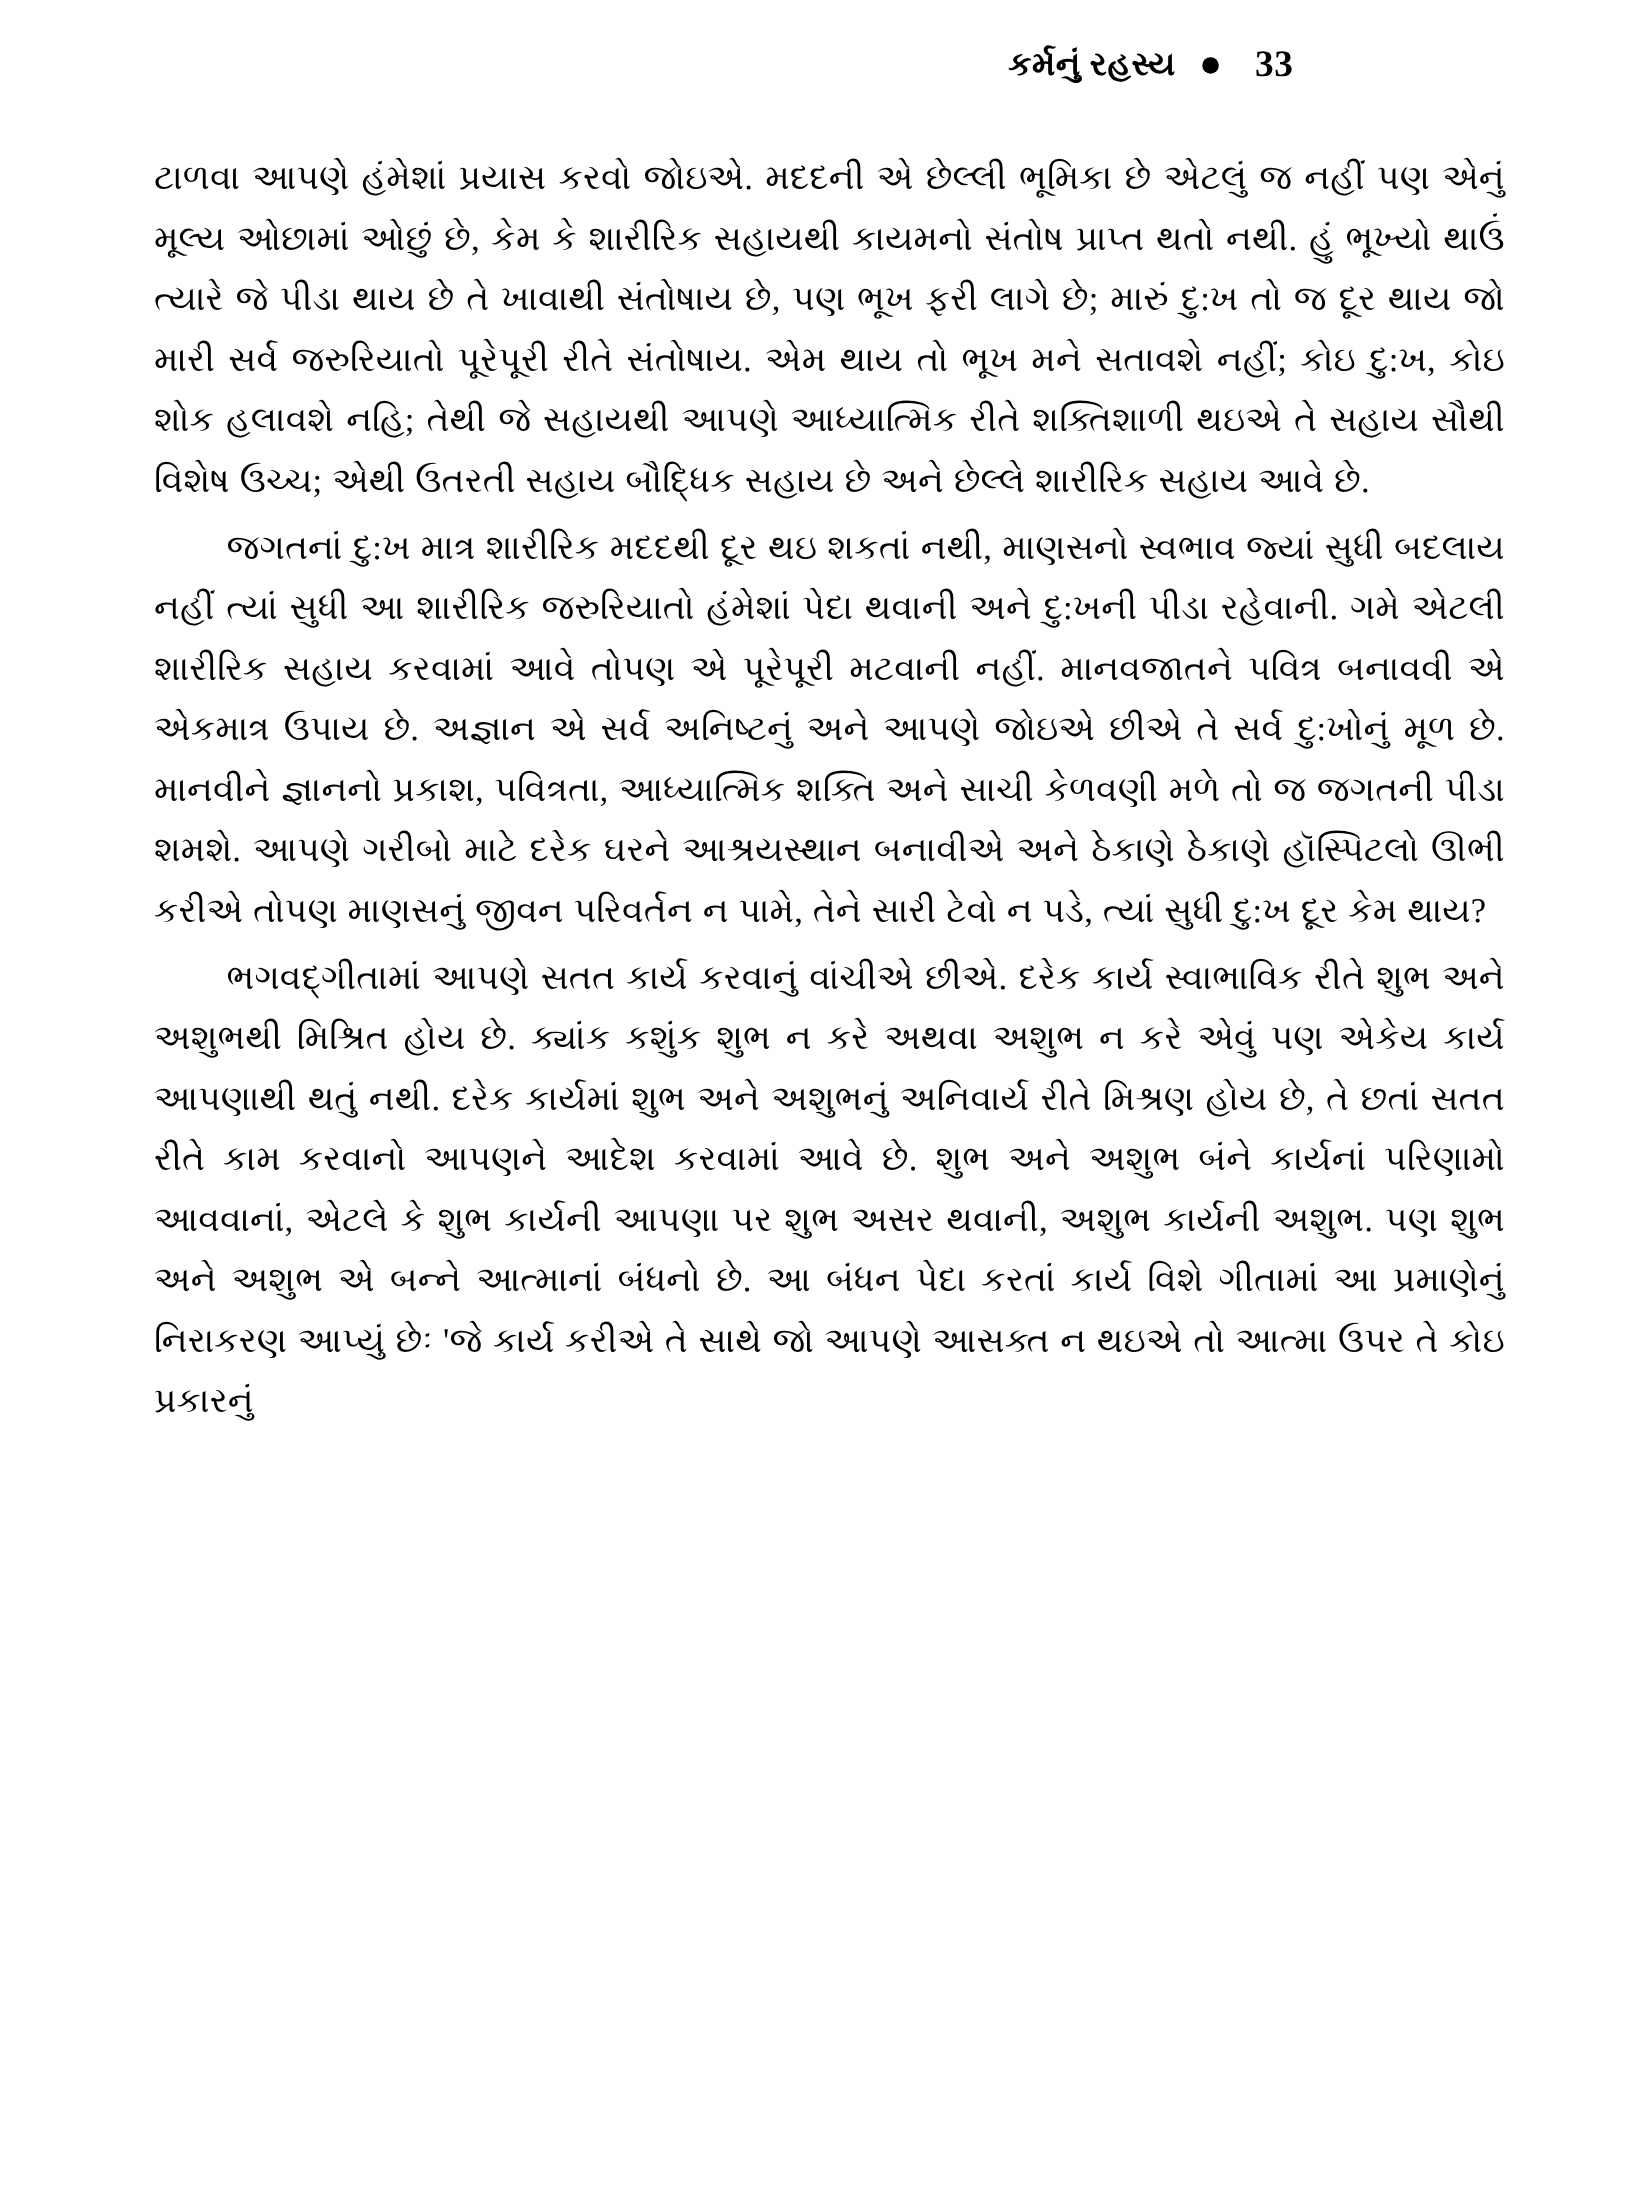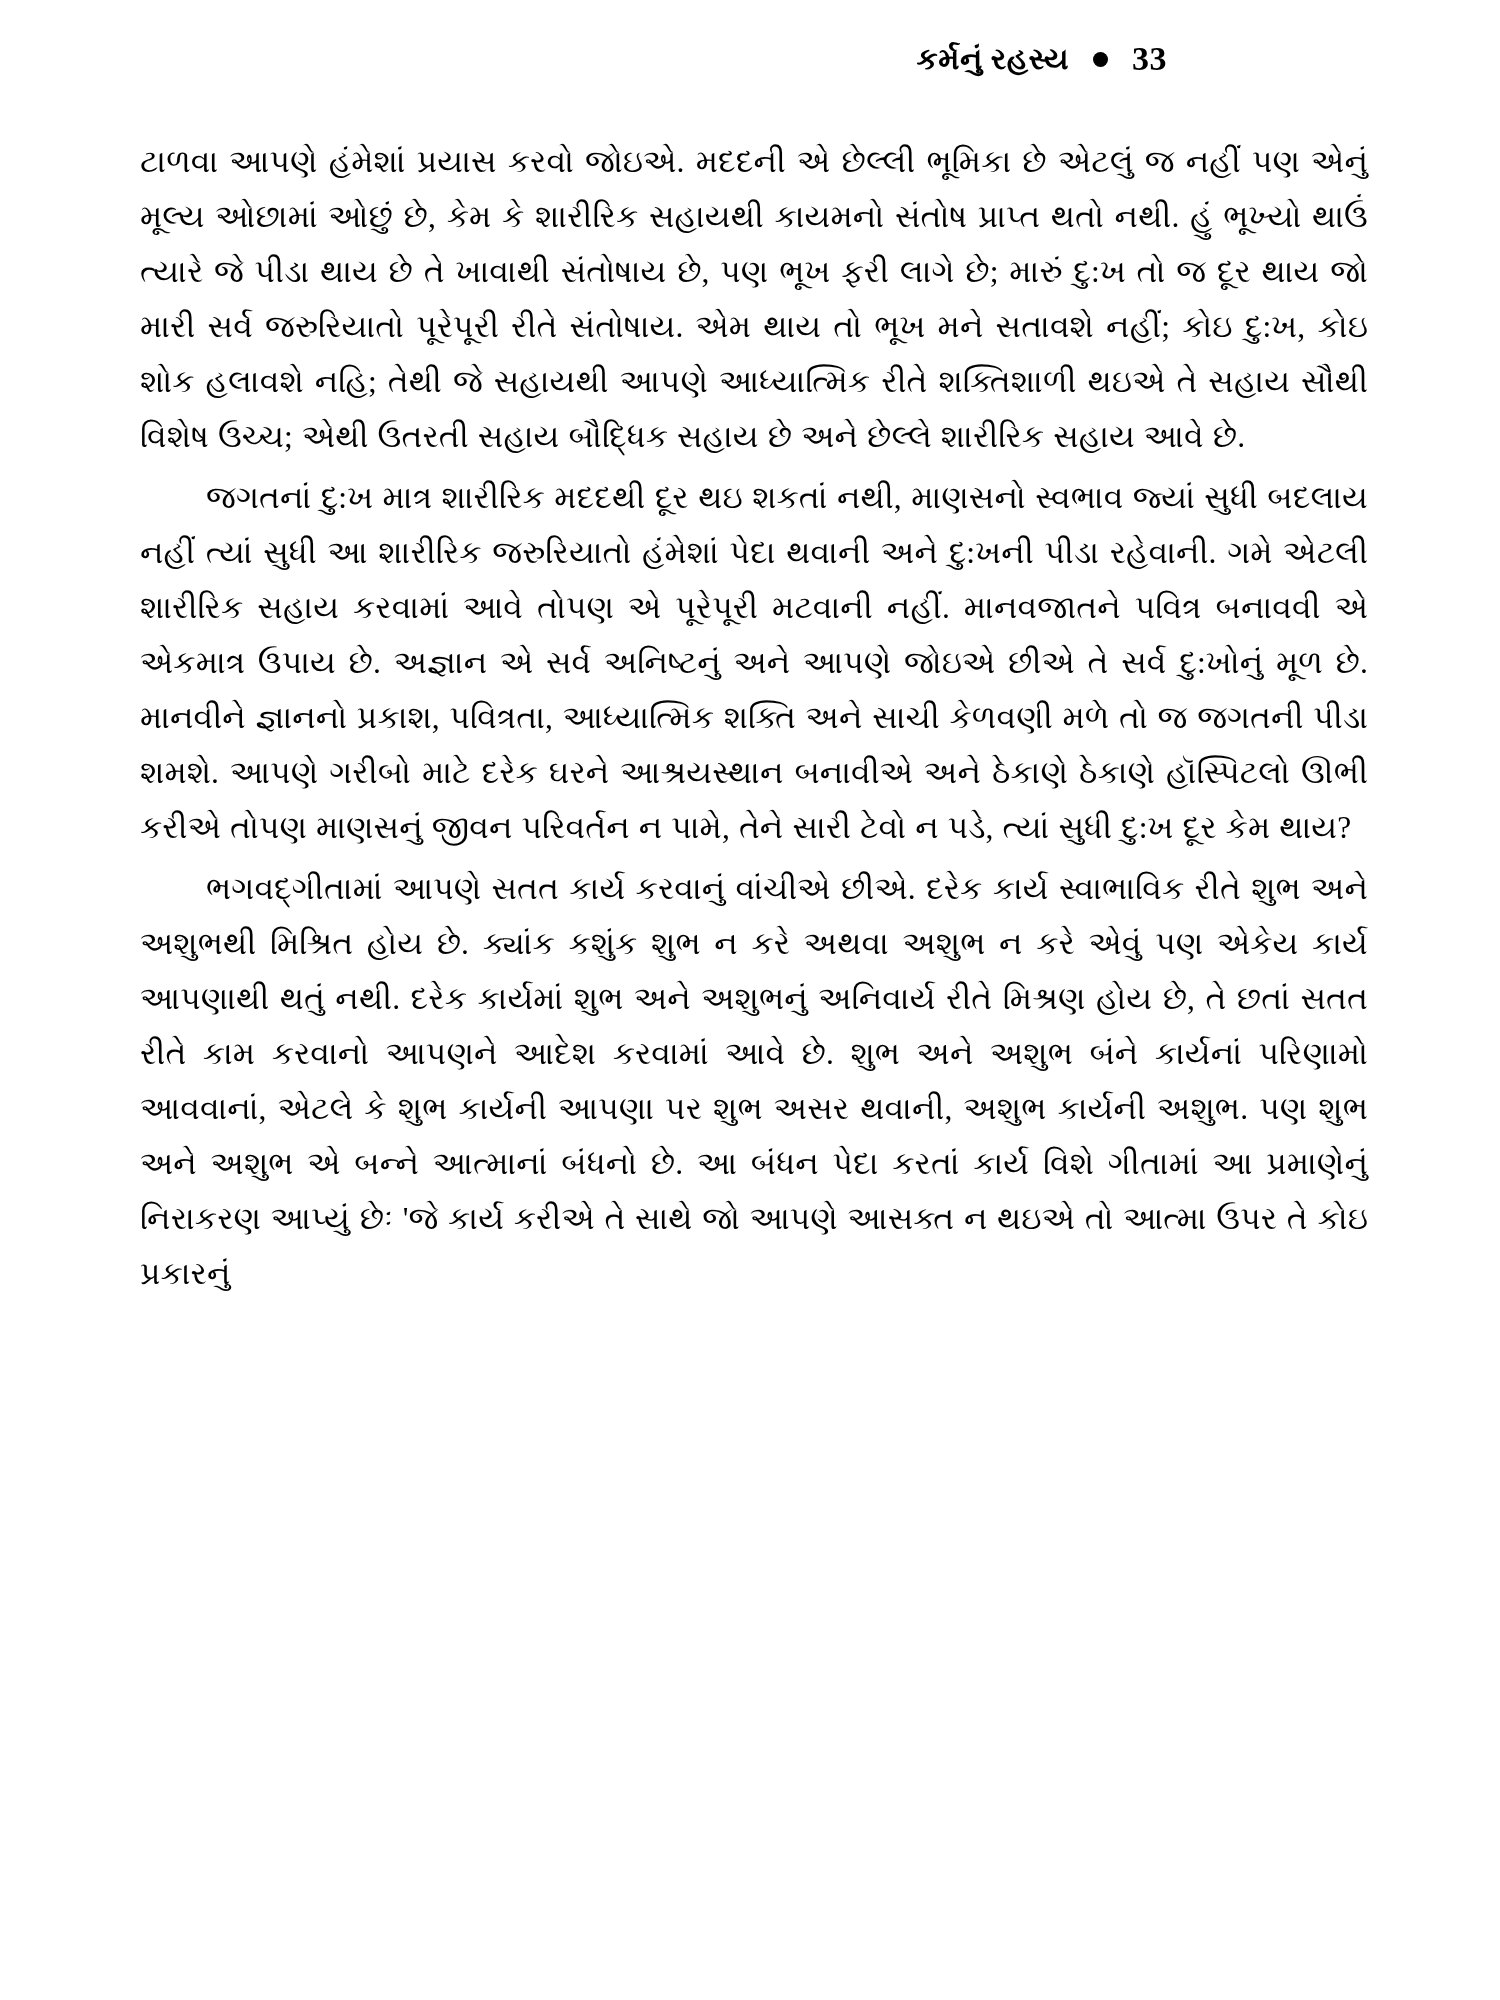--- a/index.html
+++ b/index.html
@@ -45,20 +45,21 @@
     height: 15px;
     border-radius: 50%;
     background: #000;
     display: inline-block;
     margin: 0 4px;
   }
   .page-number {
     font-size: 34px;
     font-weight: bold;
     min-width: 44px;
+    text-align: right;
   }
   .content {
     position: absolute;
     left: 140px;
     top: 130px;
     width: 1228px;
   }
   p.para {
     margin: 0 0 6px 0;
     font-size: 31.5px;

